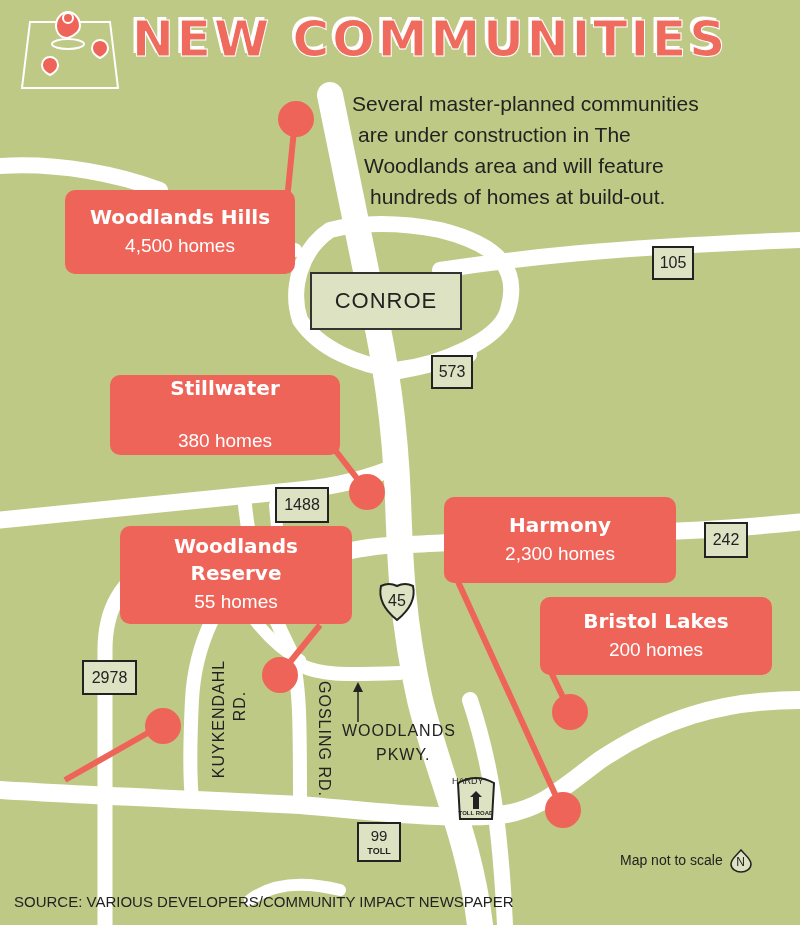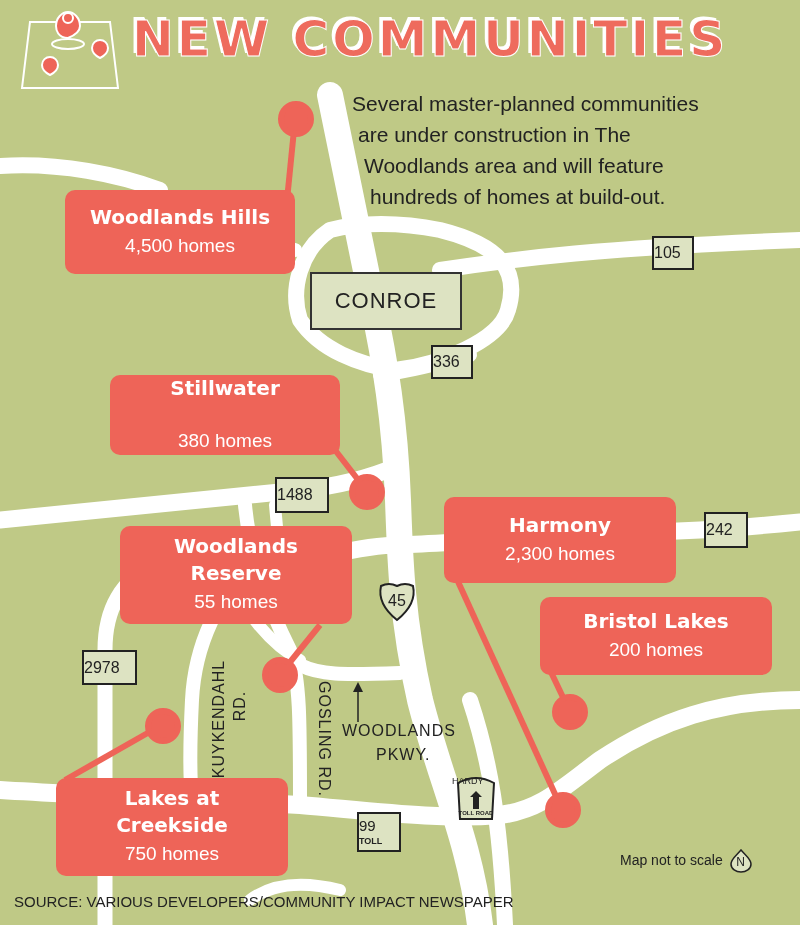--- a/index.html
+++ b/index.html
@@ -5,21 +5,21 @@
   html, body { margin: 0; padding: 0; }
   body { width: 800px; height: 925px; overflow: hidden; background: #bfc986; font-family: "DejaVu Sans", sans-serif; }
   #map { position: relative; width: 800px; height: 925px; background: #bfc986; }
   svg.roads { position: absolute; left: 0; top: 0; }
   .title { position: absolute; left: 132px; top: 10px; font-family: "DejaVu Sans", sans-serif; font-weight: bold; font-size: 50px; letter-spacing: 3px; color: #ee6b5d; text-shadow: -3px -3px 0 #ffffff; -webkit-text-stroke: 1px #ffffff; white-space: nowrap; text-align: right; }
   .intro { position: absolute; left: 352px; top: 88px; width: 420px; font-family: "Liberation Sans", sans-serif; font-size: 21px; line-height: 31px; color: #222; }
   .intro div { white-space: nowrap; }
   .callout { position: absolute; background: #ee6458; border-radius: 10px; color: #fff; text-align: center; font-family: "DejaVu Sans", sans-serif; display: flex; flex-direction: column; justify-content: center; }
   .callout .name { font-weight: bold; font-size: 20px; line-height: 27px; }
   .callout .count { font-size: 19px; line-height: 30px; font-family: "Liberation Sans", sans-serif; }
-  .shield { position: absolute; background: #dde3c2; border: 2px solid #222; font-family: "Liberation Sans", sans-serif; font-size: 16px; color: #222; text-align: left; box-sizing: border-box; }
+  .shield { position: absolute; background: #dde3c2; border: 2px solid #222; font-family: "Liberation Sans", sans-serif; font-size: 16px; color: #222; text-align: center; box-sizing: border-box; margin-top: 10px; }
   .conroe { position: absolute; left: 310px; top: 272px; width: 152px; height: 58px; background: #dde3c2; border: 2px solid #333; box-sizing: border-box; font-family: "Liberation Sans", sans-serif; font-size: 22px; letter-spacing: 1px; color: #222; display: flex; align-items: center; justify-content: center; }
   .roadlabel { position: absolute; font-family: "Liberation Sans", sans-serif; font-size: 16px; color: #222; letter-spacing: 1px; white-space: nowrap; }
   .source { position: absolute; left: 14px; top: 893px; font-family: "Liberation Sans", sans-serif; font-size: 15px; color: #222; white-space: nowrap; }
   .scale { position: absolute; left: 620px; top: 849px; font-family: "Liberation Sans", sans-serif; font-size: 14px; color: #222; white-space: nowrap; }
 </style>
 </head>
 <body>
 
 <div id="map">
 
@@ -111,30 +111,25 @@
   <div class="callout" style="left:444px;top:497px;width:232px;height:86px;">
     <div class="name">Harmony</div>
     <div class="count">2,300 homes</div>
   </div>
 
   <div class="callout" style="left:540px;top:597px;width:232px;height:78px;">
     <div class="name">Bristol Lakes</div>
     <div class="count">200 homes</div>
   </div>
 
-  <div class="callout" style="left:56px;top:778px;width:232px;height:98px;">
-    <div class="name">Lakes at</div>
-    <div class="name">Creekside</div>
-    <div class="count">750 homes</div>
-  </div>
 
   <div class="conroe">CONROE</div>
 
   <div class="shield" style="left:652px;top:236px;width:42px;height:34px;line-height:30px;">105</div>
-  <div class="shield" style="left:431px;top:345px;width:42px;height:34px;line-height:30px;">336</div>
+  <div class="shield" style="left:431px;top:345px;width:42px;height:34px;line-height:30px;">573</div>
   <div class="shield" style="left:275px;top:477px;width:54px;height:36px;line-height:32px;">1488</div>
   <div class="shield" style="left:704px;top:512px;width:44px;height:36px;line-height:32px;">242</div>
   <div class="shield" style="left:82px;top:650px;width:55px;height:35px;line-height:31px;">2978</div>
   <div class="shield" style="left:357px;top:812px;width:44px;height:40px;">
     <div style="font-size:15px;line-height:20px;margin-top:2px;">99</div>
     <div style="font-size:9px;line-height:10px;font-weight:bold;">TOLL</div>
   </div>
 
   <div style="position:absolute;left:375px;top:580px;width:44px;height:44px;">
     <svg width="44" height="44" viewBox="0 0 44 44">

